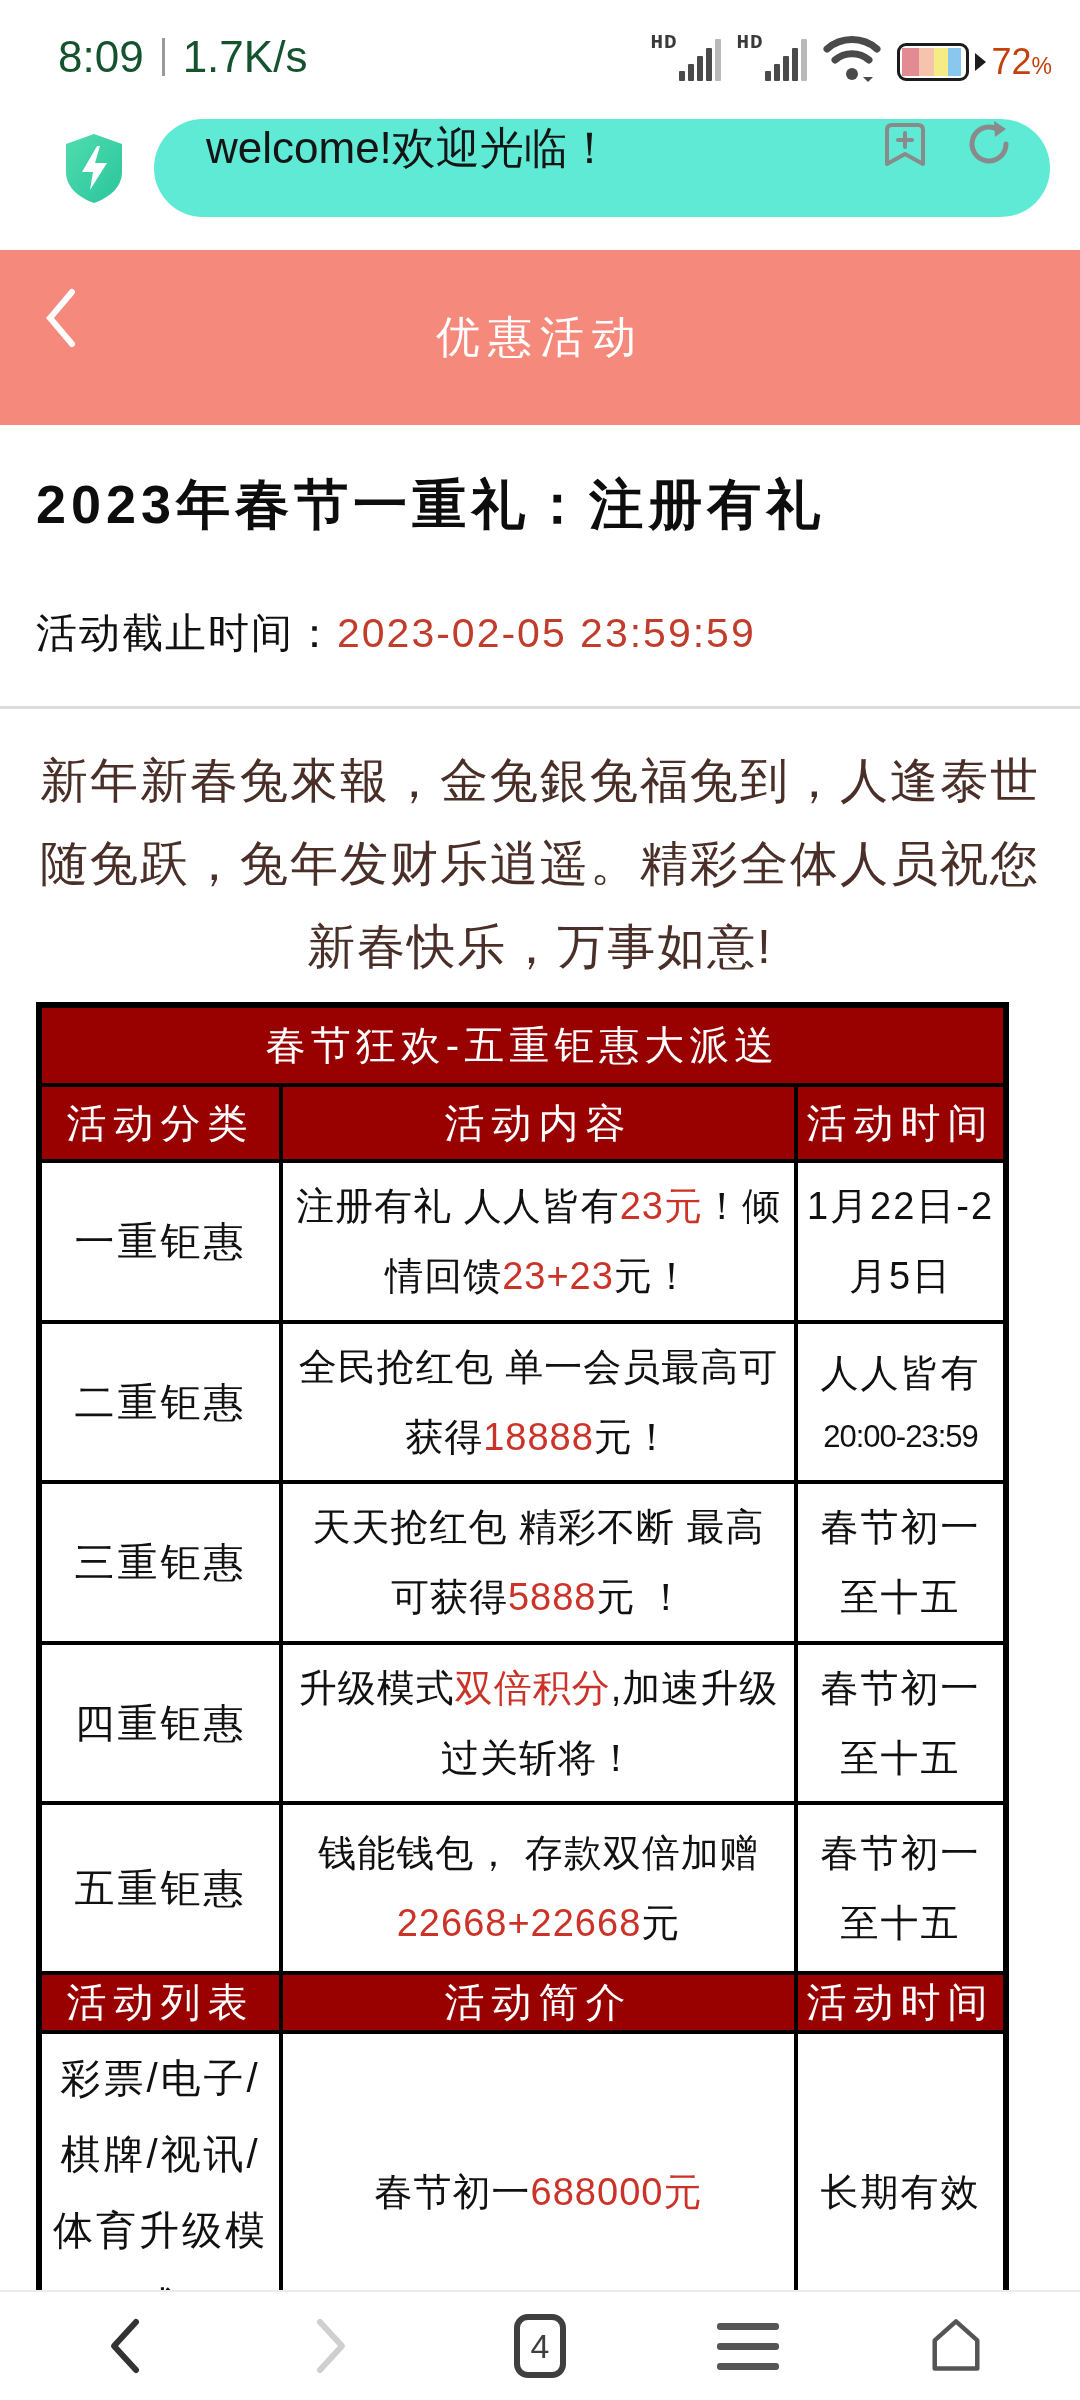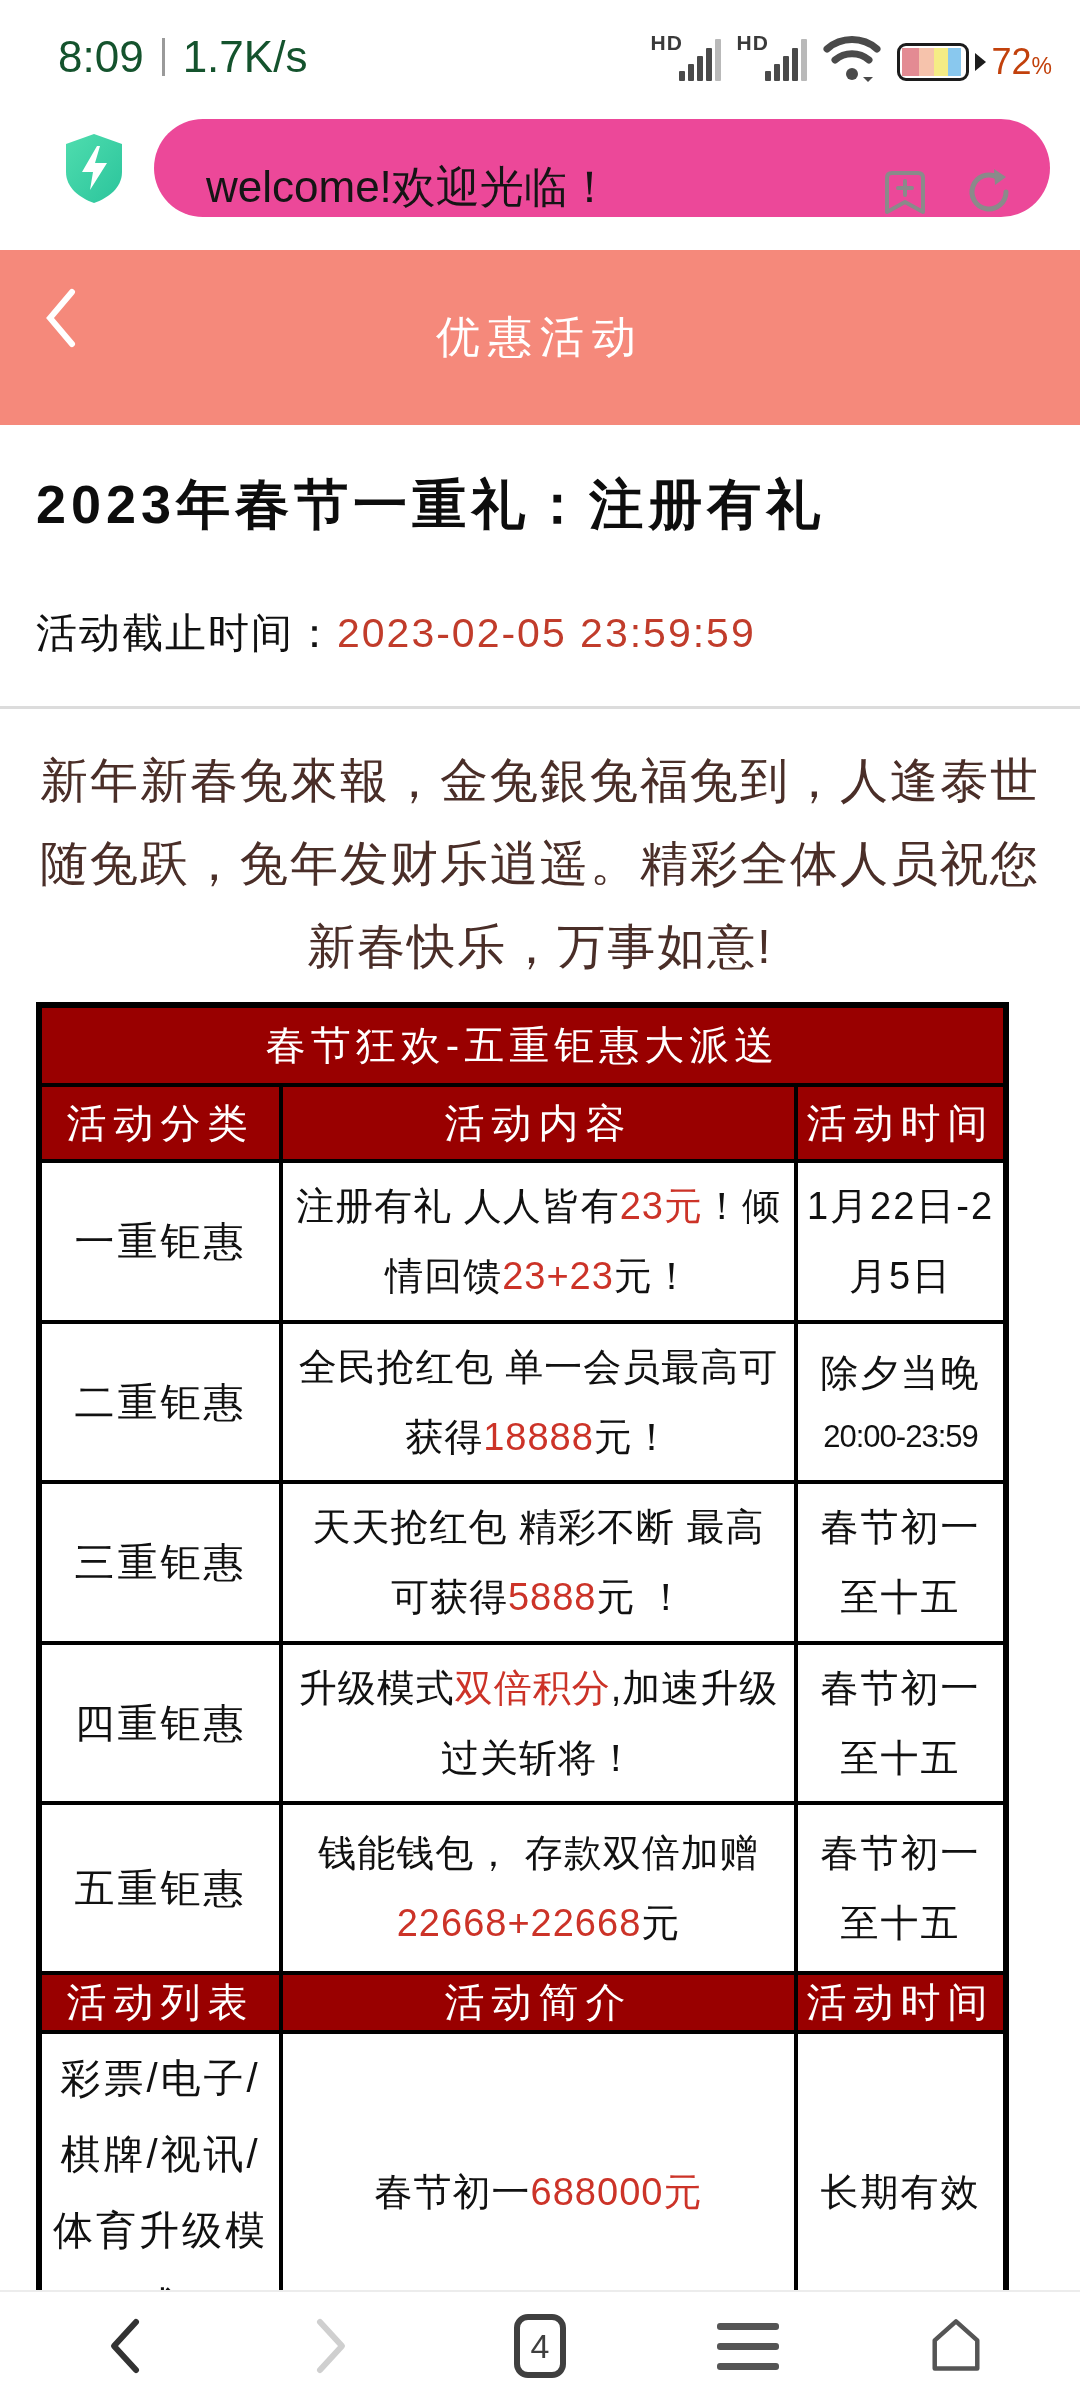--- a/index.html
+++ b/index.html
@@ -13,36 +13,36 @@
   html,body{width:1080px;}
   body{
     height:2400px;position:relative;overflow:hidden;background:#fff;
     font-family:"Liberation Sans","DejaVu Sans",sans-serif;color:#111;
   }
   
   .status-bar{height:100px;display:flex;align-items:center;justify-content:space-between;padding:14px 28px 0 58px;}
   .status-left{display:flex;align-items:center;gap:18px;font-size:44px;color:#14532d;}
   .status-left .divider{width:3px;height:38px;background:#9a9a9a;}
   .status-right{display:flex;align-items:flex-end;gap:16px;}
-  .sig{position:relative;width:70px;height:52px;}
+  .sig{position:relative;width:70px;height:52px;font-family:Liberation Mono, monospace;}
   .sig .hd{position:absolute;top:0;left:0;font-size:21px;font-weight:bold;color:#3a3a3a;letter-spacing:1px;}
   .sig .bars{position:absolute;bottom:2px;right:0;display:flex;align-items:flex-end;gap:3px;}
   .sig .bars i{display:block;width:6px;background:#4a4a4a;border-radius:1px;}
   .sig .bars i.dim{background:#b9b9b9;}
   .wifi{width:58px;height:50px;}
   .battery{display:flex;align-items:center;gap:6px;}
   .batt-shell{width:72px;height:38px;border:3px solid #1c1c1c;border-radius:9px;display:flex;overflow:hidden;padding:2px;gap:0;background:#fff;}
   .batt-shell i{display:block;height:100%;}
   .batt-tip{width:0;height:0;border-top:9px solid transparent;border-bottom:9px solid transparent;border-left:11px solid #1c1c1c;}
   .batt-text{font-size:36px;color:#c2410c;}
   .batt-text .pct{font-size:23px;}
   
   .browser-bar{height:135px;display:flex;align-items:center;padding:0 30px 0 62px;gap:28px;}
   .shield{width:64px;height:72px;flex:0 0 auto;}
-  .address-pill{flex:1;height:98px;background:#ec4899;border-radius:49px;display:flex;align-items:flex-end;padding:0 36px 0 52px;gap:34px;}
+  .address-pill{flex:1;height:98px;background:#5eead4;border-radius:49px;display:flex;align-items:flex-start;padding:0 36px 0 52px;gap:34px;}
   .address-text{flex:1;font-size:44px;color:#151515;white-space:nowrap;overflow:hidden;}
   .pill-icon{width:50px;height:50px;flex:0 0 auto;}
   .gap-strip{height:15px;}
   
   .app-header{height:175px;background:var(--header_bar);position:relative;display:flex;align-items:center;justify-content:center;}
   .app-back{position:absolute;left:38px;top:0;height:135px;display:flex;align-items:center;width:70px;}
   .app-title{color:#fff;font-size:44px;letter-spacing:8px;}
   
   .content{padding:0 36px;}
   .promo-title{margin-top:44px;font-size:54px;letter-spacing:5px;color:#0d0d0d;font-weight:bold;}
@@ -188,21 +188,21 @@
           <td class="content-cell"><span>注册有礼 人人皆有</span><span class="red">23元</span><span>！倾情回馈</span><span class="red">23+23</span><span>元！</span></td>
           <td class="time-cell">
             <div class="time-line">1月22日-2</div>
             <div class="time-line">月5日</div>
           </td>
         </tr>
         <tr class="r-std">
           <td class="cat">二重钜惠</td>
           <td class="content-cell"><span>全民抢红包 单一会员最高可获得</span><span class="red">18888</span><span>元！</span></td>
           <td class="time-cell">
-            <div class="time-line">除夕当晚</div>
+            <div class="time-line">人人皆有</div>
             <div class="time-line time-num">20:00-23:59</div>
           </td>
         </tr>
         <tr class="r-std">
           <td class="cat">三重钜惠</td>
           <td class="content-cell"><span>天天抢红包 精彩不断 最高可获得</span><span class="red">5888</span><span>元 ！</span></td>
           <td class="time-cell">
             <div class="time-line">春节初一</div>
             <div class="time-line">至十五</div>
           </td>

